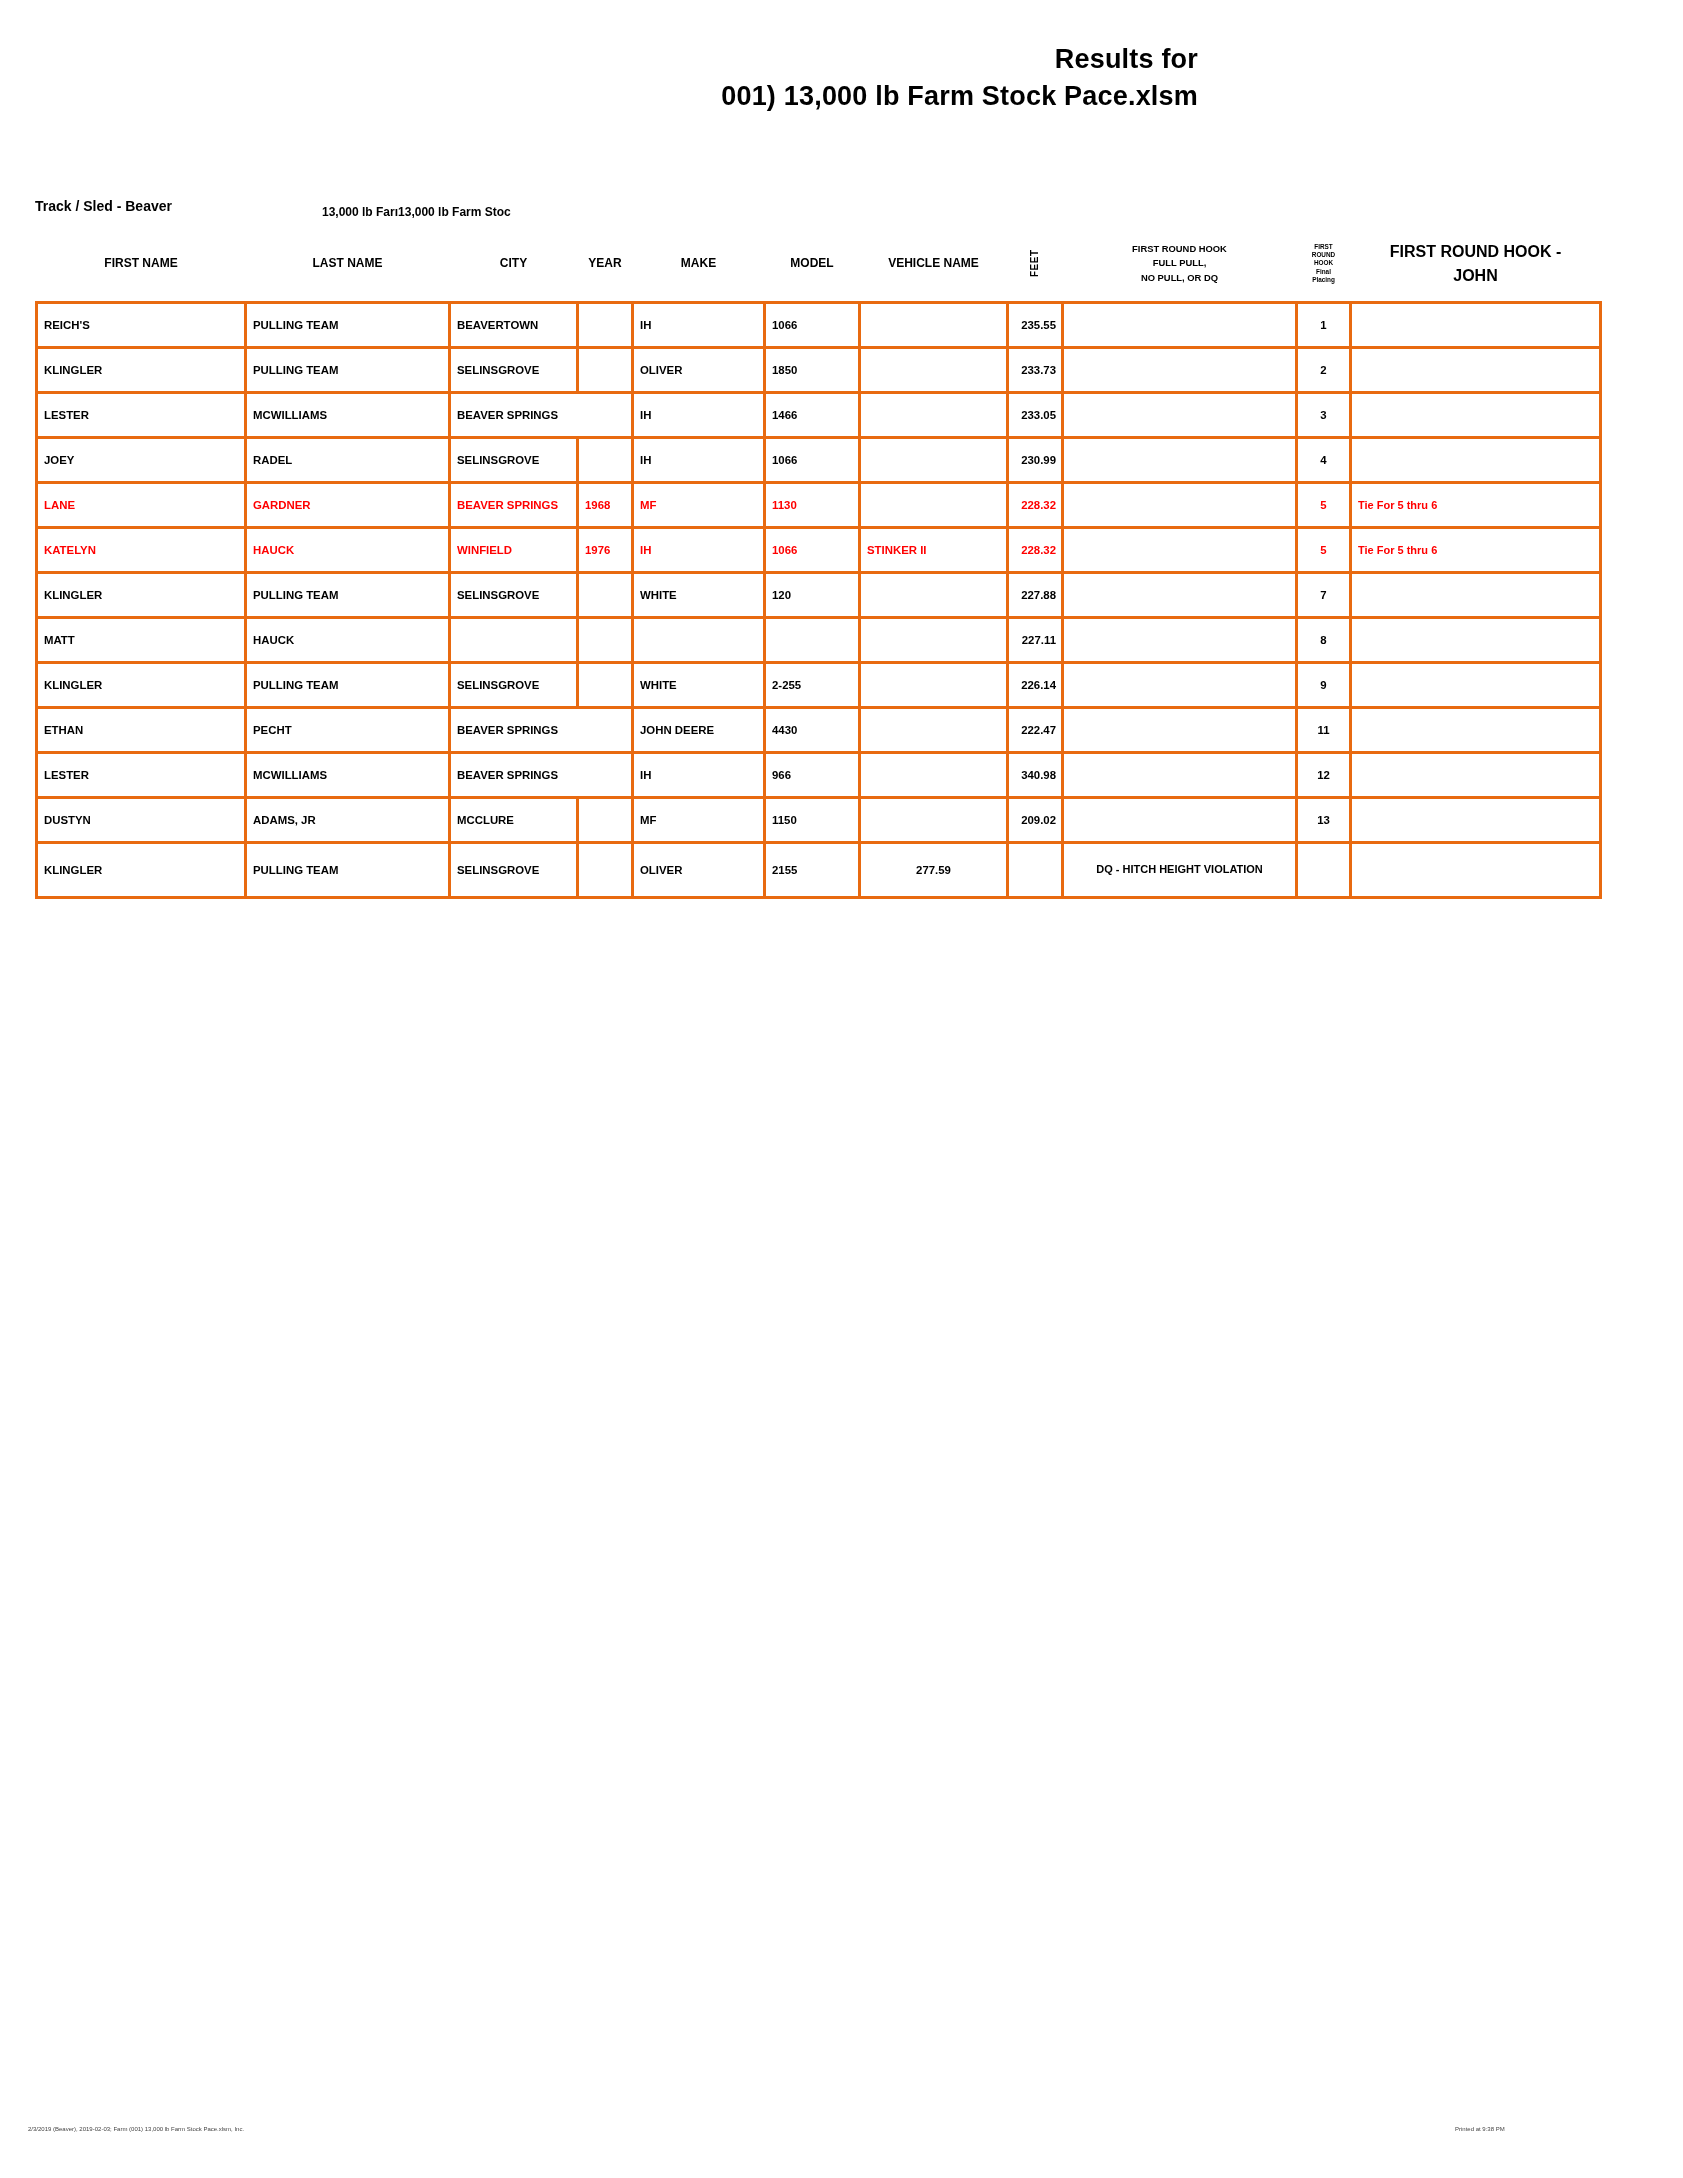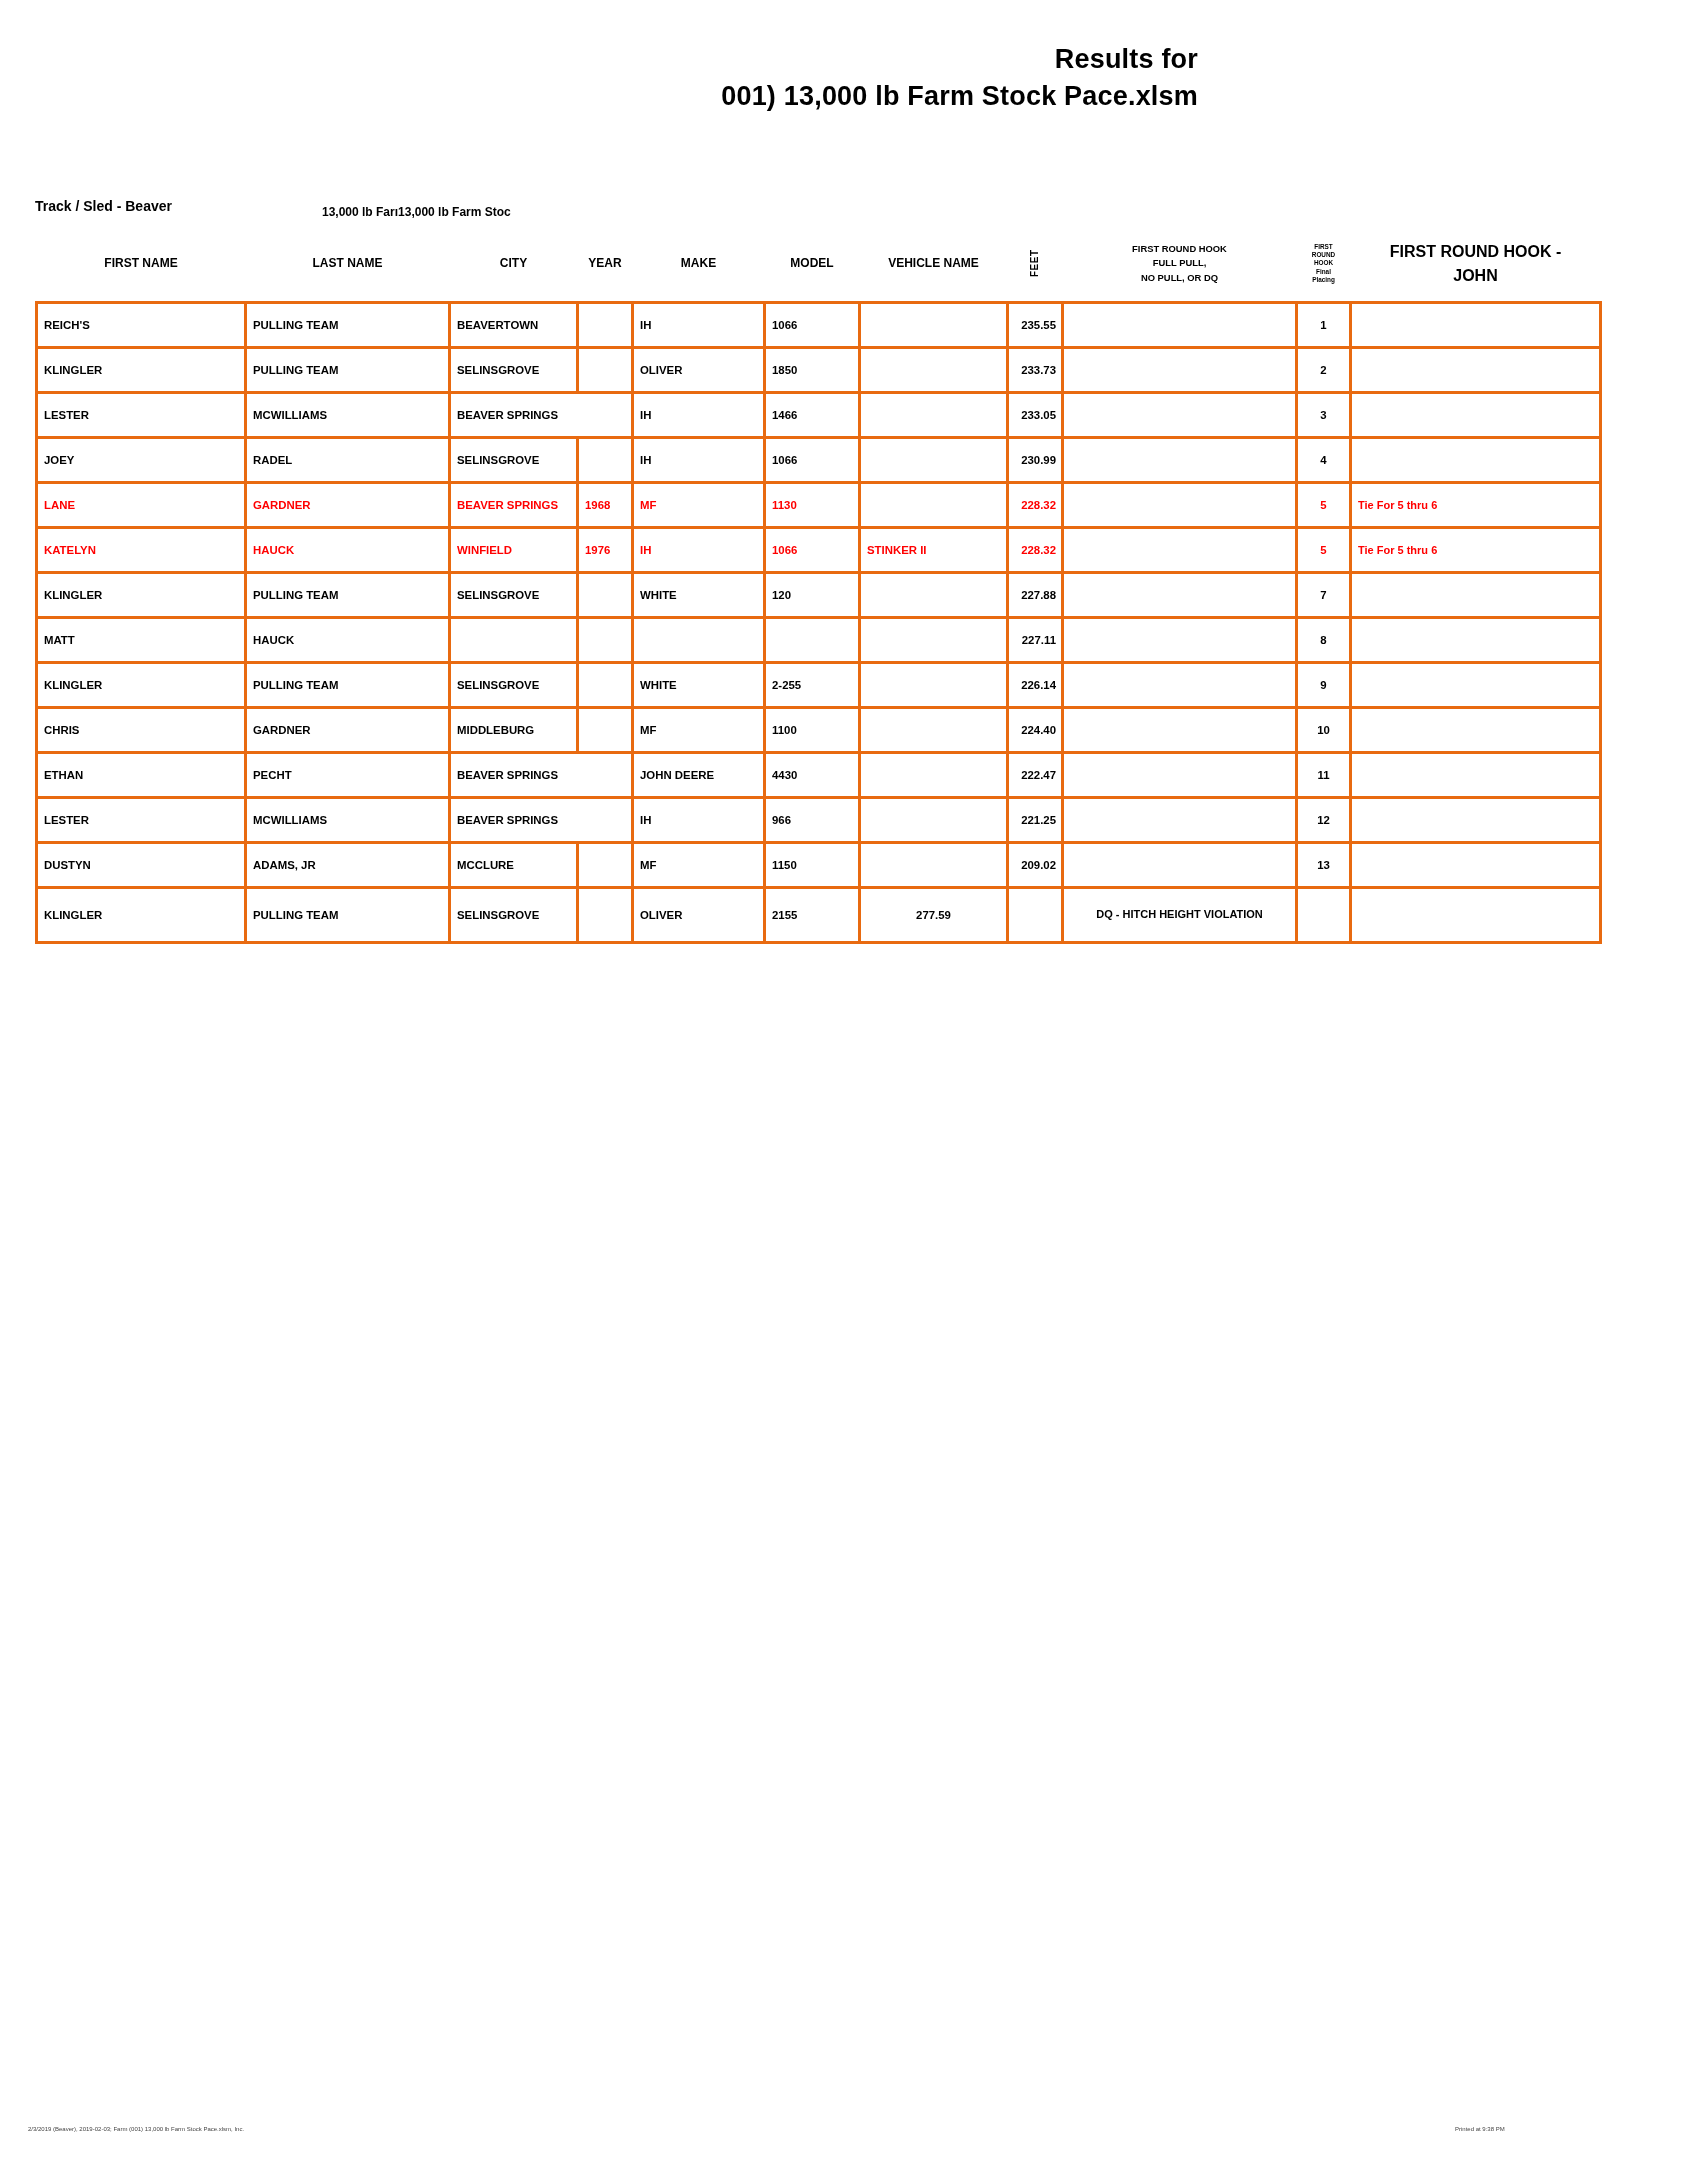--- a/index.html
+++ b/index.html
@@ -209,52 +209,39 @@
         <td></td>
         <td>WHITE</td>
         <td>2-255</td>
         <td></td>
         <td class="feet">226.14</td>
         <td class="dq"></td>
         <td class="center">9</td>
         <td class="ties"></td>
       </tr>
       <tr>
-        <td>CHRIS</td>
-        <td>GARDNER</td>
-        <td class="clip">MIDDLEBURG</td>
-        <td></td>
-        <td>MF</td>
-        <td>1100</td>
-        <td></td>
-        <td class="feet">224.40</td>
-        <td class="dq"></td>
-        <td class="center">10</td>
-        <td class="ties"></td>
-      </tr>
-      <tr>
         <td>ETHAN</td>
         <td>PECHT</td>
         <td class="clip" colspan="2">BEAVER SPRINGS</td>
         <td>JOHN DEERE</td>
         <td>4430</td>
         <td></td>
         <td class="feet">222.47</td>
         <td class="dq"></td>
         <td class="center">11</td>
         <td class="ties"></td>
       </tr>
       <tr>
         <td>LESTER</td>
         <td>MCWILLIAMS</td>
         <td class="clip" colspan="2">BEAVER SPRINGS</td>
         <td>IH</td>
         <td>966</td>
         <td></td>
-        <td class="feet">221.25</td>
+        <td class="feet">340.98</td>
         <td class="dq"></td>
         <td class="center">12</td>
         <td class="ties"></td>
       </tr>
       <tr>
         <td>DUSTYN</td>
         <td>ADAMS, JR</td>
         <td class="clip">MCCLURE</td>
         <td></td>
         <td>MF</td>

